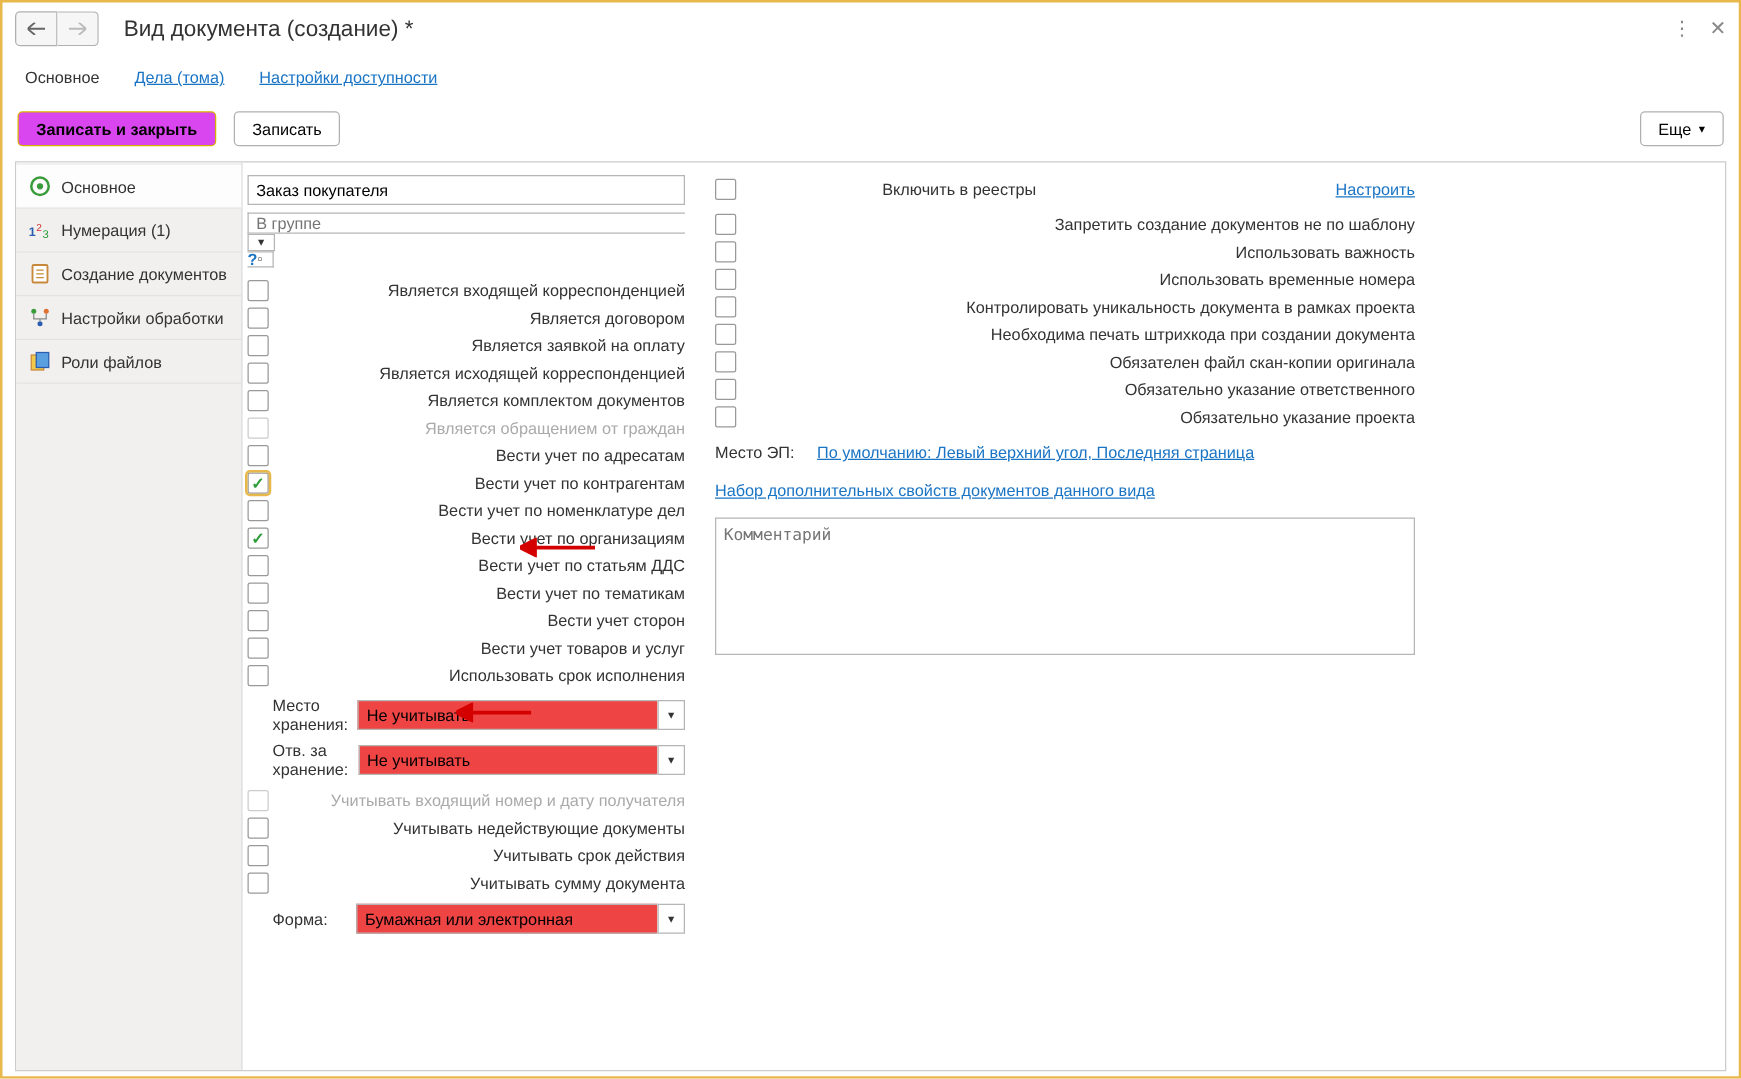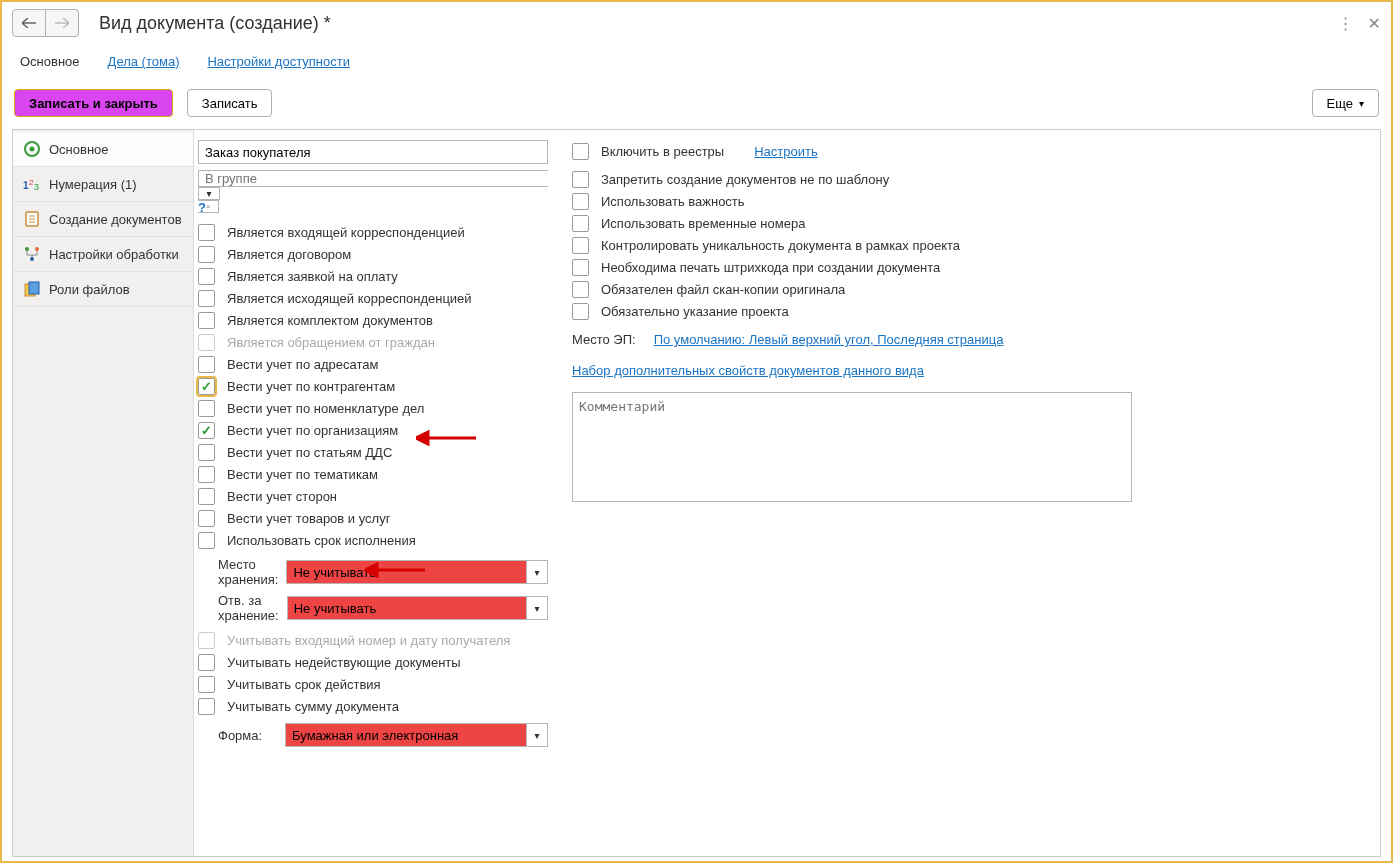--- a/index.html
+++ b/index.html
@@ -102,21 +102,21 @@
   .combo input {
     flex: 1; border: 1px solid #b5b5b5; border-right: none; padding: 0 6px; font-size: 13px;
     color: #999;
   }
   .combo .combo-btn {
     width: 20px; border: 1px solid #b5b5b5; background: #fff; cursor: pointer;
     display: flex; align-items: center; justify-content: center; font-size: 10px;
   }
   .combo .combo-btn + .combo-btn { border-left: none; }
   .hint { color: #1a74c4; cursor: pointer; font-weight: bold; }
-  .chk-row { display: flex; align-items: center; gap: 12px; min-height: 22px; }
+  .chk-row { display: flex; align-items: center; gap: 12px; min-height: 22px; justify-content: space-between; }
   .chk {
     width: 15px; height: 15px; border: 1px solid #999; border-radius: 2px;
     display: inline-flex; align-items: center; justify-content: center;
     background: #fff; cursor: pointer; flex-shrink: 0;
   }
   .chk.checked::after {
     content: "✓"; color: #2e9c3a; font-size: 13px; line-height: 1; font-weight: bold;
   }
   .chk.disabled { border-color: #ccc; }
   .chk-label { color: #333; }
@@ -398,20 +398,24 @@
             <div class="chk-row">
               <span class="chk"></span>
               <span class="chk-label">Необходима печать штрихкода при создании документа</span>
             </div>
             <div class="chk-row">
               <span class="chk"></span>
               <span class="chk-label">Обязателен файл скан-копии оригинала</span>
             </div>
             <div class="chk-row">
               <span class="chk"></span>
+              <span class="chk-label">Обязательно указание ответственного</span>
+            </div>
+            <div class="chk-row">
+              <span class="chk"></span>
               <span class="chk-label">Обязательно указание проекта</span>
             </div>
           </div>
         <div class="field-row" style="margin-top:4px;">
           <span>Место ЭП:</span>
           <span style="width:6px;"></span>
           <span class="link">По умолчанию: Левый верхний угол, Последняя страница</span>
         </div>
         <div style="margin-top:10px;">
           <span class="link">Набор дополнительных свойств документов данного вида</span>

